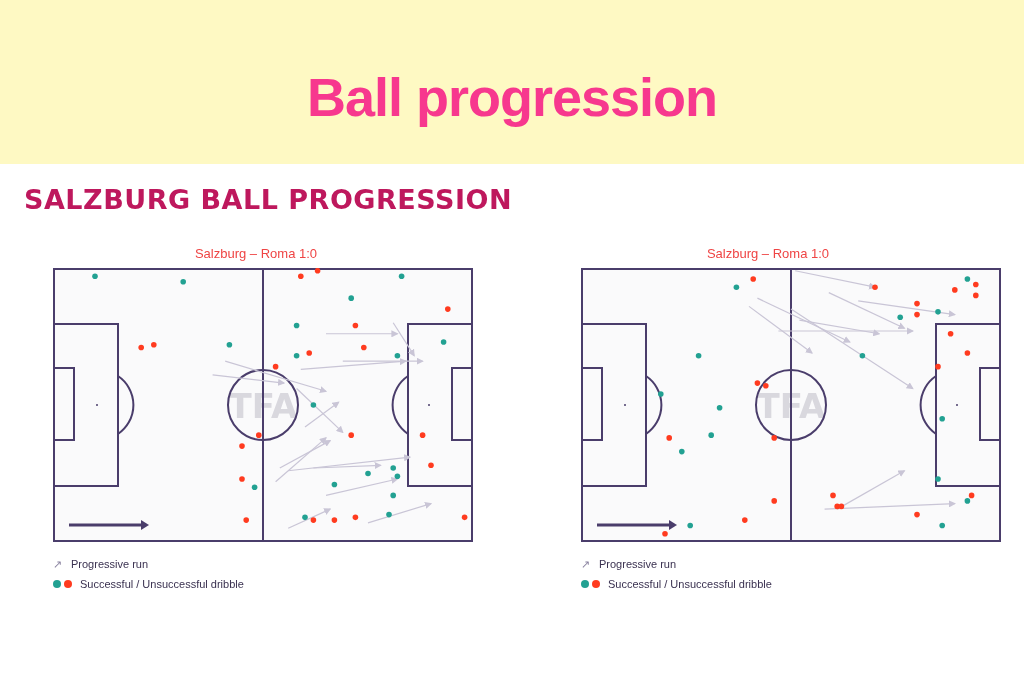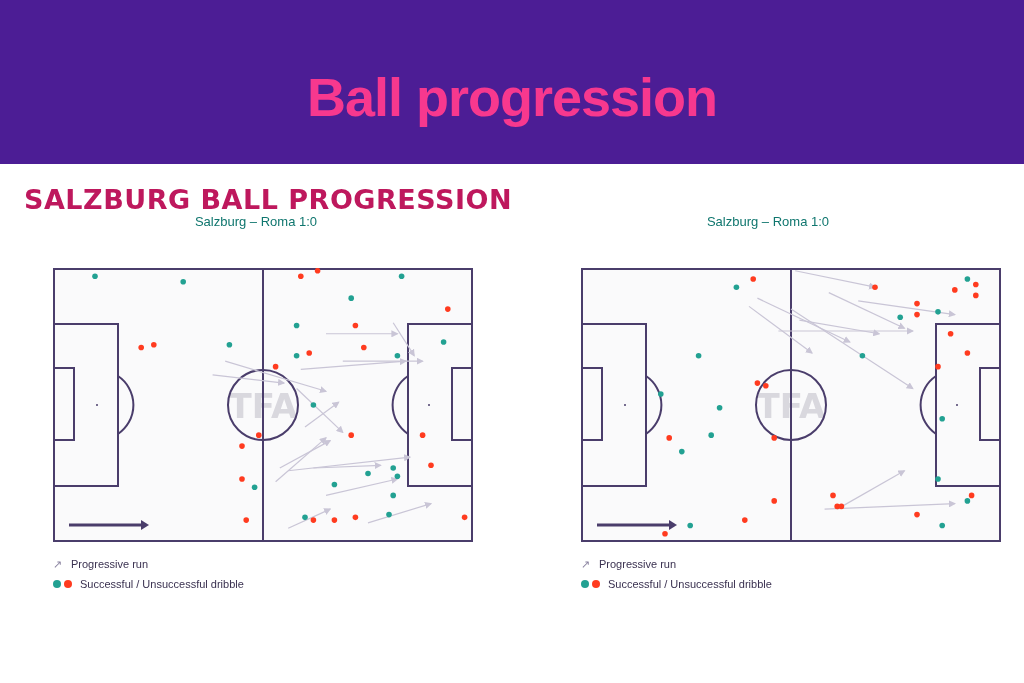--- a/index.html
+++ b/index.html
@@ -1,21 +1,21 @@
 <!DOCTYPE html>
 <html><head>
 <meta charset="utf-8">
 <style>
   html,body{margin:0;padding:0;}
   body{width:1024px;height:683px;background:#ffffff;position:relative;overflow:hidden;font-family:"Liberation Sans",sans-serif;}
-  .banner{position:absolute;left:0;top:0;width:1024px;height:164px;background:#4c1d95;}
+  .banner{position:absolute;left:0;top:0;width:1024px;height:164px;background:#fef9c3;}
   .banner-title{position:absolute;left:0;right:0;top:66px;text-align:center;color:#f7388e;font-size:54px;font-weight:bold;letter-spacing:-1px;}
   .panel{position:absolute;top:164px;width:512px;height:519px;}
   .panel-title{position:absolute;left:0;right:0;top:20px;text-align:right;color:#be185d;font-size:27px;font-weight:bold;font-family:"DejaVu Sans",sans-serif;letter-spacing:0.5px;}
-  .panel-sub{position:absolute;left:0;right:0;top:50px;text-align:center;color:#0f766e;font-size:13px;}
+  .panel-sub{position:absolute;left:0;right:0;top:82px;text-align:center;color:#ef4444;font-size:13px;}
   .pitch{position:absolute;top:104px;width:420px;height:274px;}
   .legend{position:absolute;top:390px;font-size:11px;color:#3a3150;}
   .legend-row{display:flex;align-items:center;height:20px;}
   .dot{display:inline-block;width:8px;height:8px;border-radius:50%;margin-right:3px;}
   .run-icon{width:12px;margin-right:6px;color:#8a83a0;font-size:11px;}
 </style>
 </head>
 <body>
 
 <div class="banner">

